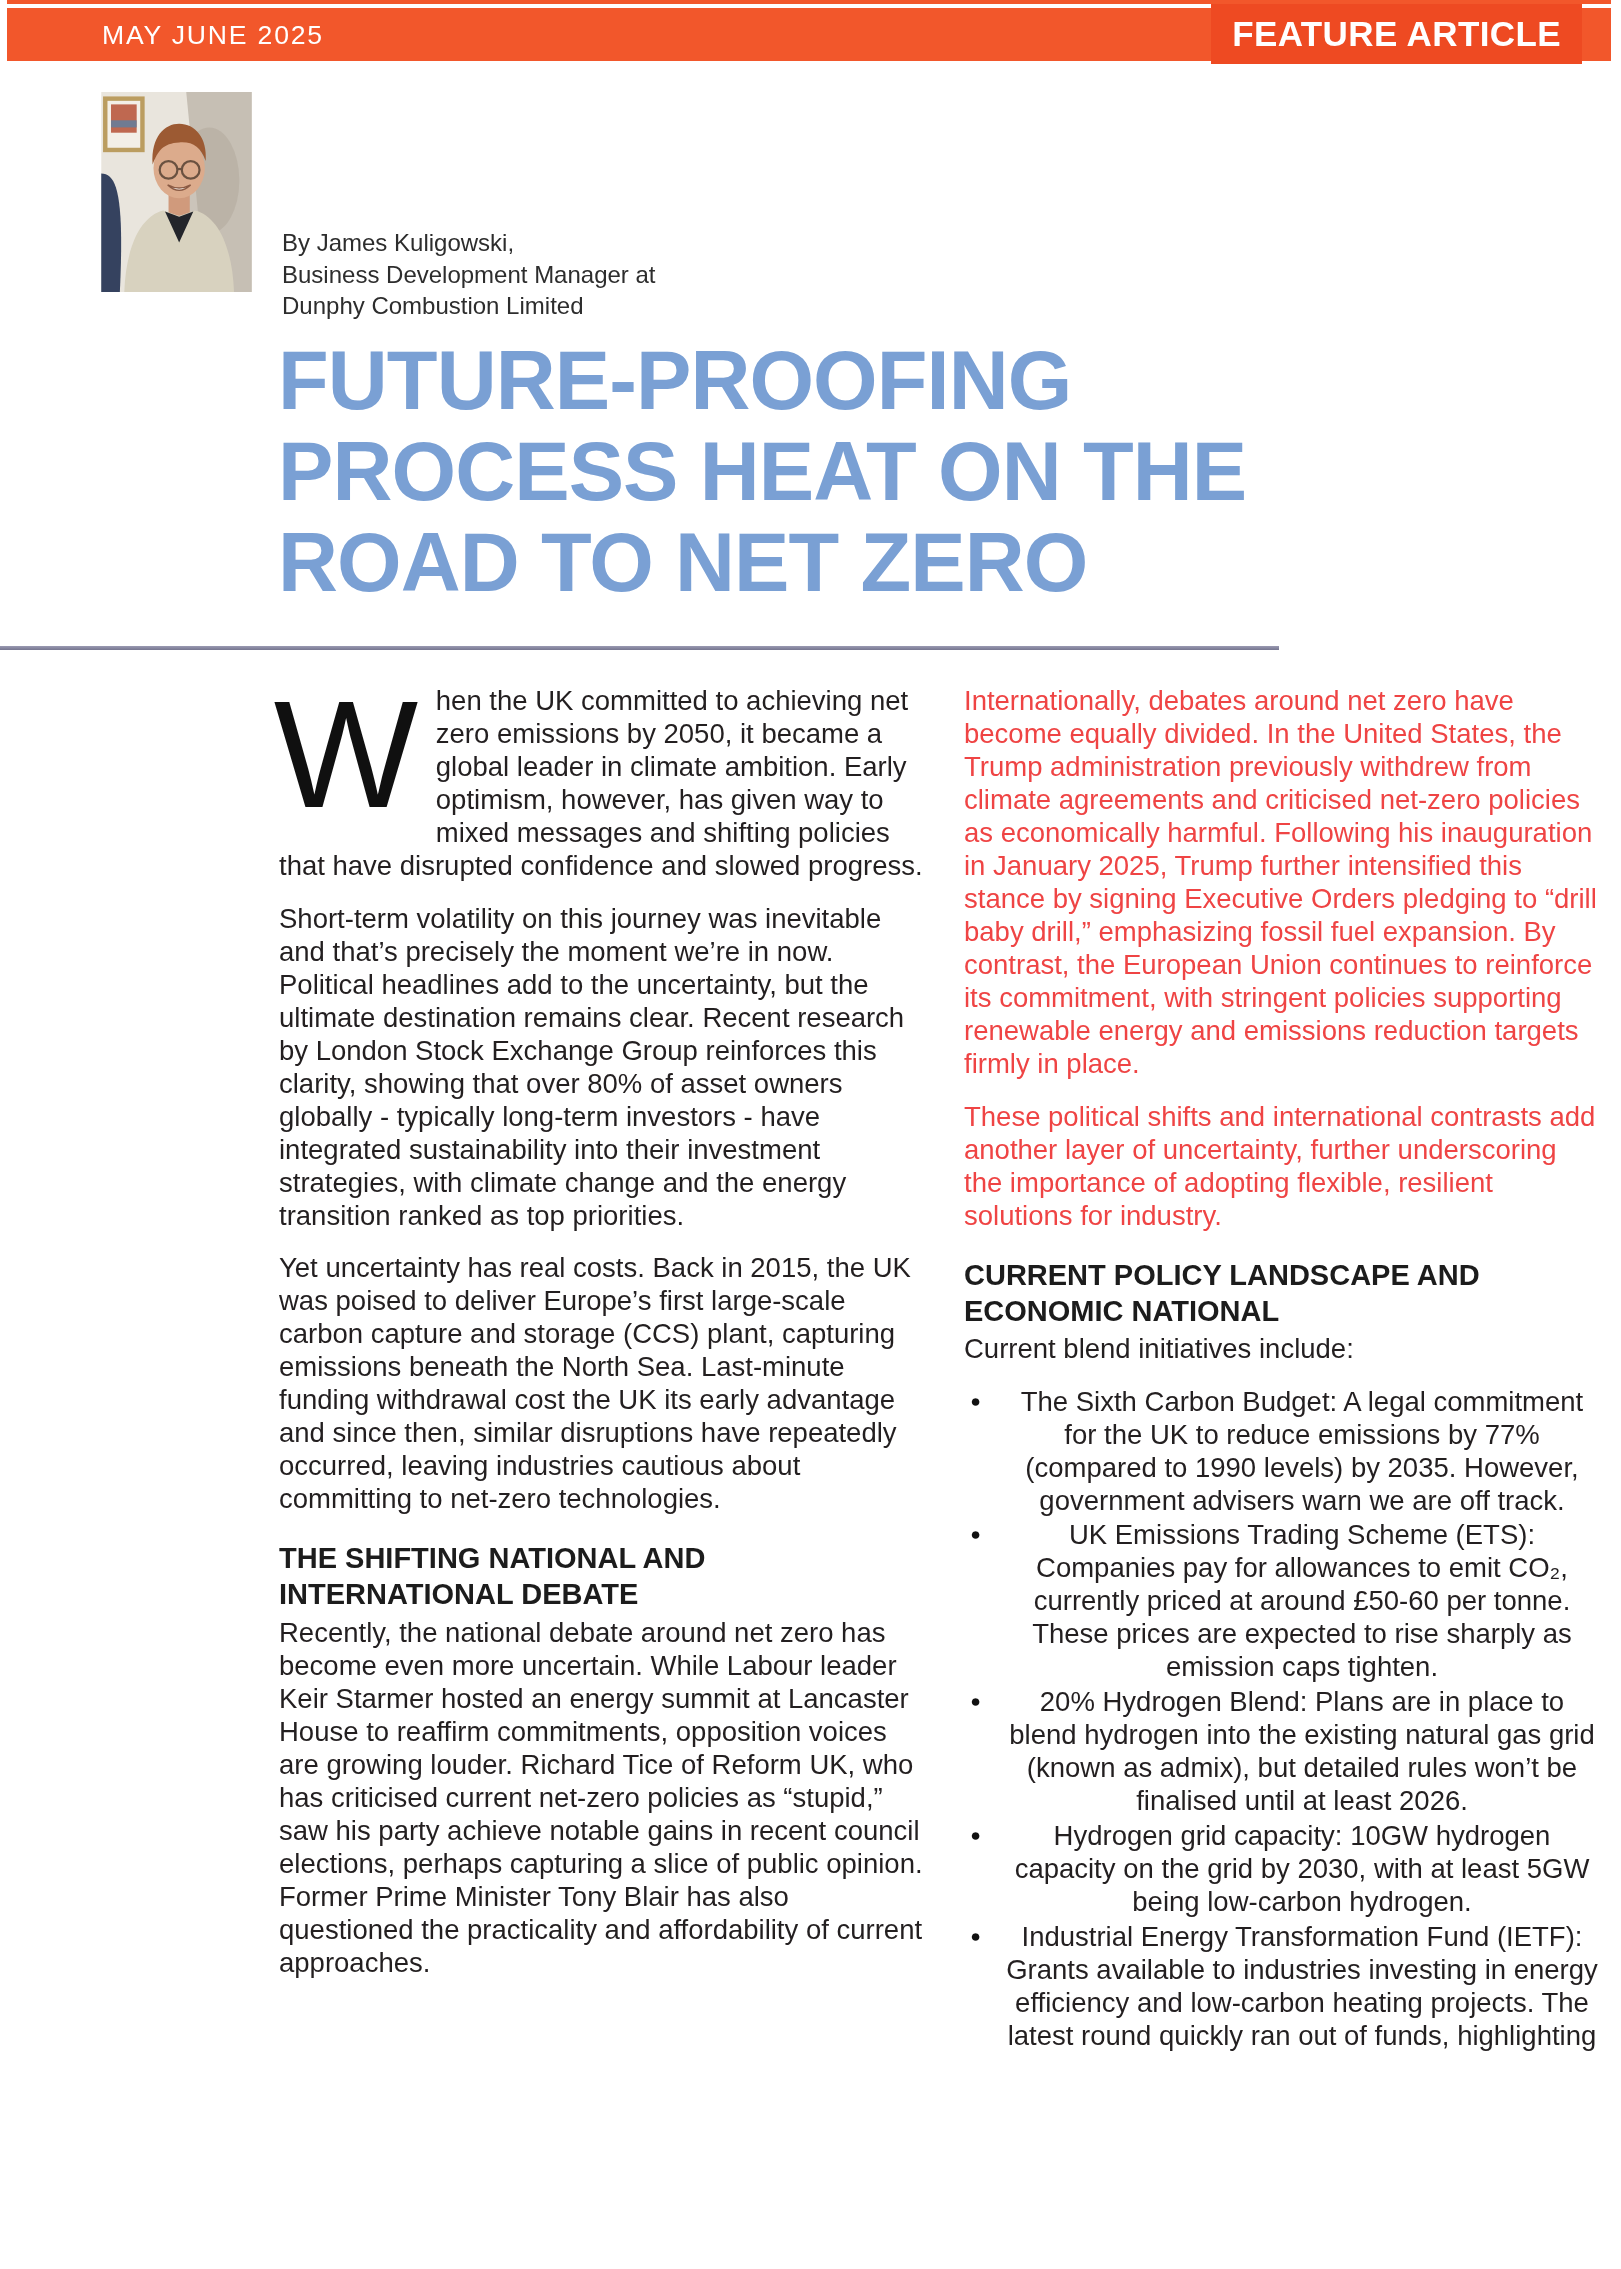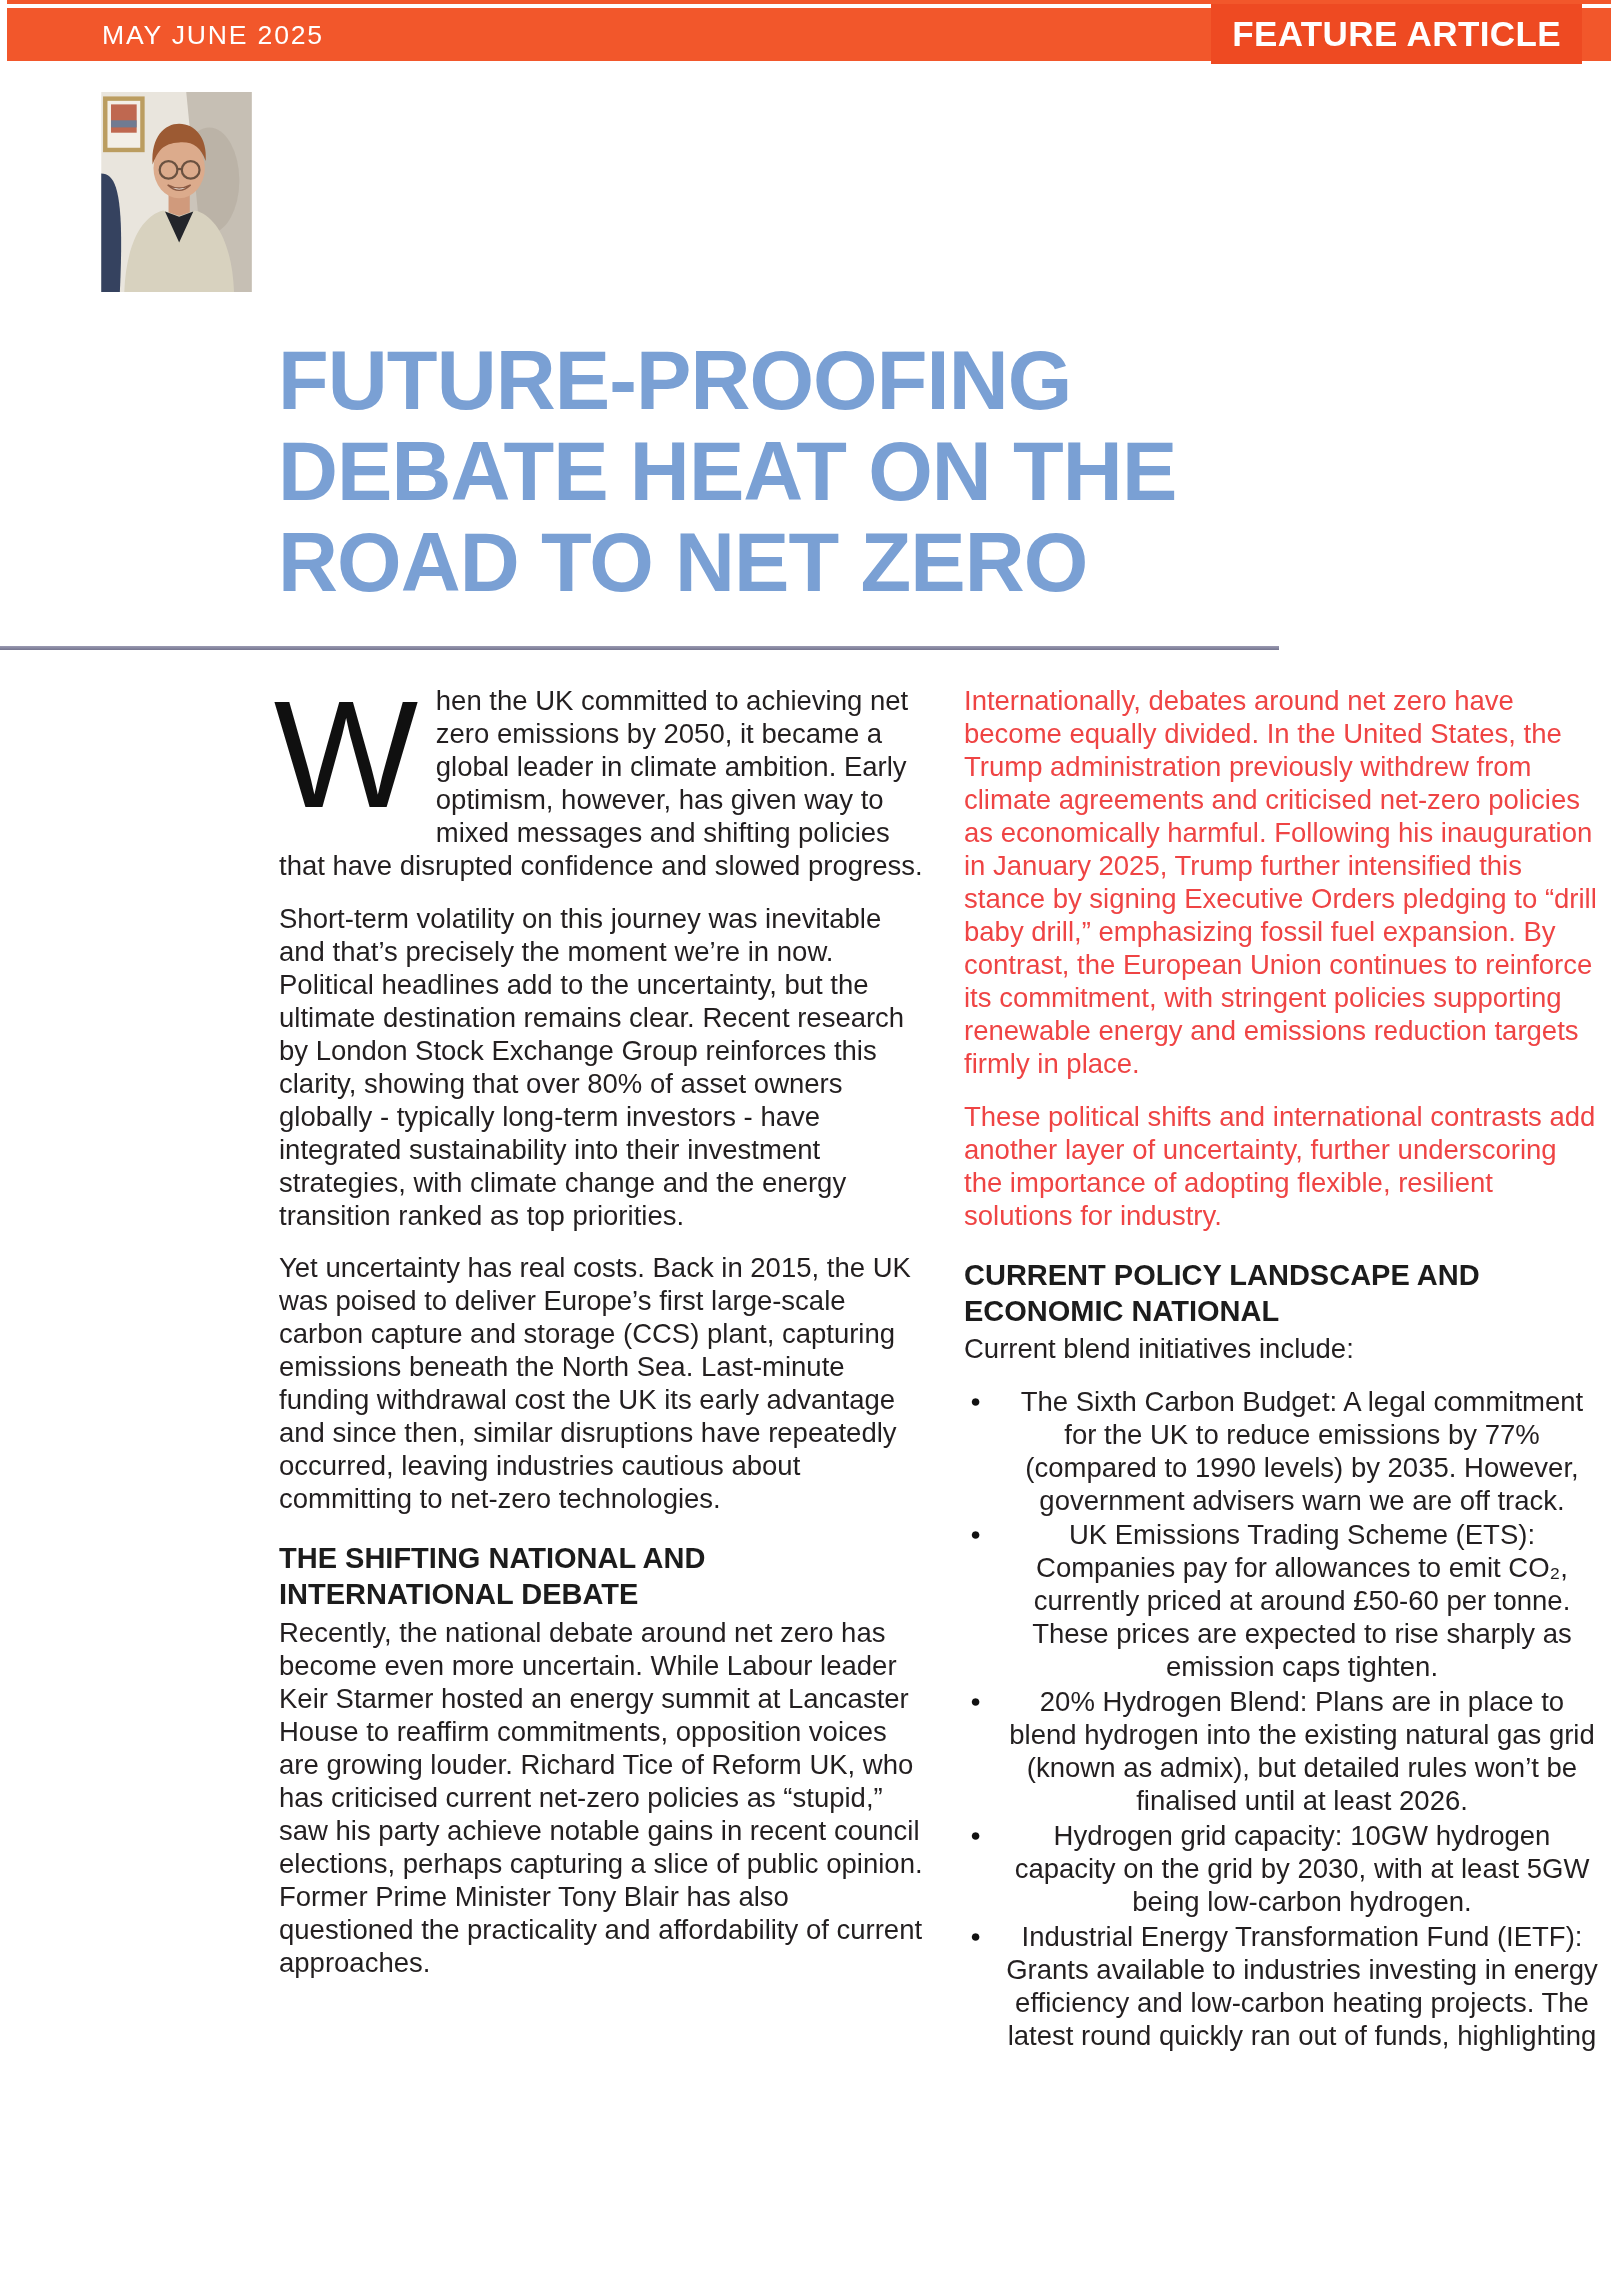--- a/index.html
+++ b/index.html
@@ -75,24 +75,29 @@
       <path d="M58 82 C56 50 72 36 88 36 C106 36 120 52 118 78 C112 62 104 56 88 57 C70 58 64 66 58 82 Z" fill="#9c5a33"></path>
       <circle cx="76" cy="88" r="10" fill="none" stroke="#6a5140" stroke-width="2.5"></circle>
       <circle cx="101" cy="88" r="10" fill="none" stroke="#6a5140" stroke-width="2.5"></circle>
       <line x1="86" y1="87" x2="91" y2="87" stroke="#6a5140" stroke-width="2.5"></line>
       <path d="M75 105 Q88 117 101 105 Q88 112 75 105 Z" fill="#fdfdfb" stroke="#8a5a43" stroke-width="1.5"></path>
       <path d="M26 226 C28 172 46 140 70 134 L88 140 L106 134 C130 140 148 172 150 226 Z" fill="#d8d2bf"></path>
       <path d="M72 135 L88 170 L104 135 L88 141 Z" fill="#23252b"></path>
     </svg>
   </div>
 
+  <div class="byline">
+    <div>By James Kuligowski,</div>
+    <div>Business Development Manager at</div>
+    <div>Dunphy Combustion Limited</div>
+  </div>
 
   <h1 class="article-title">
     <span>FUTURE-PROOFING</span>
-    <span>DEBATE HEAT ON THE</span>
+    <span>PROCESS HEAT ON THE</span>
     <span>ROAD TO NET ZERO</span>
   </h1>
 
   <div class="title-rule"></div>
 
   <div class="col col-left">
     <p><span class="drop-cap">W</span><span>hen the UK committed to achieving net zero emissions by 2050, it became a global leader in climate ambition. Early optimism, however, has given way to mixed messages and shifting policies that have disrupted confidence and slowed progress.</span></p>
     <p>Short-term volatility on this journey was inevitable and that’s precisely the moment we’re in now. Political headlines add to the uncertainty, but the ultimate destination remains clear. Recent research by London Stock Exchange Group reinforces this clarity, showing that over 80% of asset owners globally - typically long-term investors - have integrated sustainability into their investment strategies, with climate change and the energy transition ranked as top priorities.</p>
     <p>Yet uncertainty has real costs. Back in 2015, the UK was poised to deliver Europe’s first large-scale carbon capture and storage (CCS) plant, capturing emissions beneath the North Sea. Last-minute funding withdrawal cost the UK its early advantage and since then, similar disruptions have repeatedly occurred, leaving industries cautious about committing to net-zero technologies.</p>
     <h2 class="section-heading">THE SHIFTING NATIONAL AND INTERNATIONAL DEBATE</h2>

